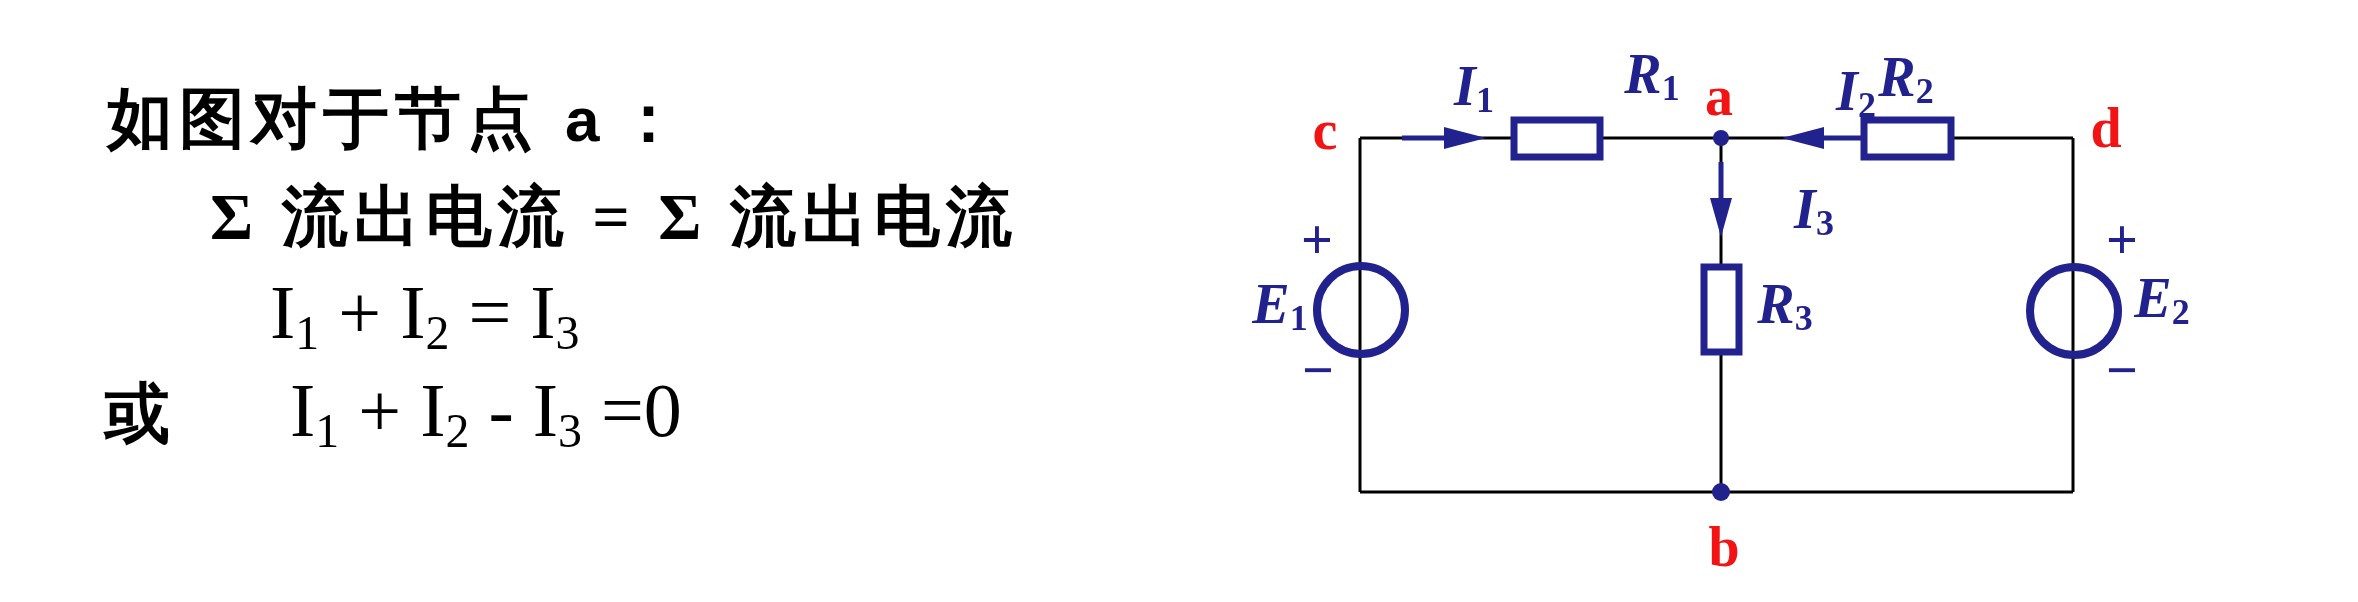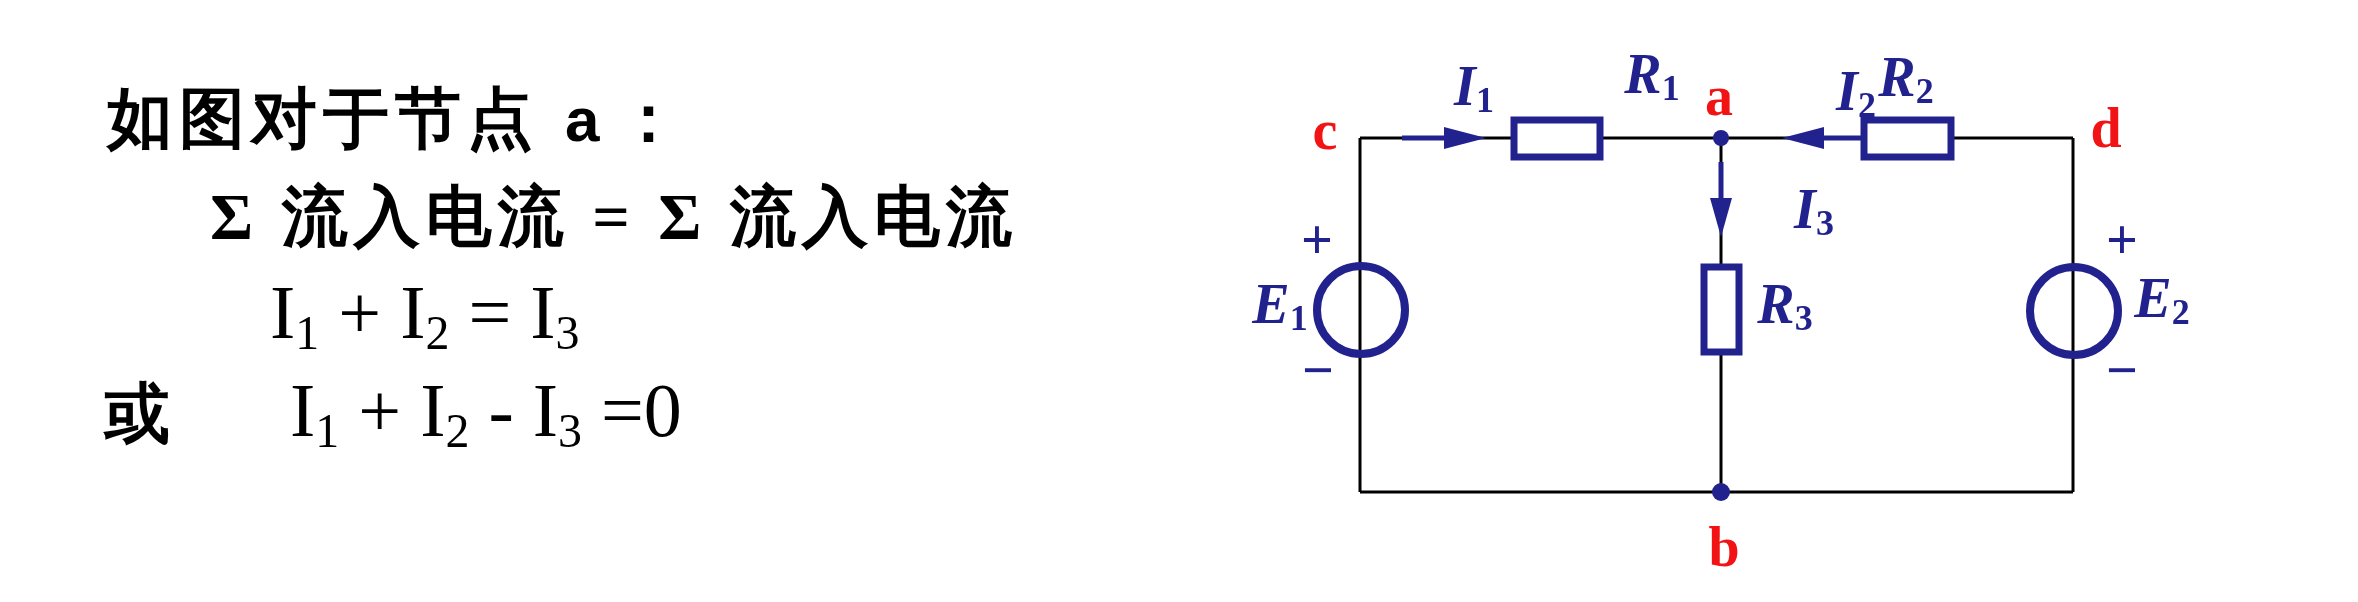--- a/index.html
+++ b/index.html
@@ -46,21 +46,21 @@
 </style>
 </head>
 <body>
 
 <div class="page">
 
   <div class="textblock">
 
     <div class="tline tline1"><span class="cjk">如图对于节点</span><span class="node-a-inline">a</span><span class="cjk colon">：</span></div>
 
-    <div class="tline tline2 cjk">Σ 流入电流 = Σ 流入电流</div>
+    <div class="tline tline2 cjk">Σ 流出电流 = Σ 流出电流</div>
 
     <div class="tline tline3 eq"><span class="tok"><span>I</span><span class="esub">1</span></span><span class="tok"><span> + </span><span class="esub"></span></span><span class="tok"><span>I</span><span class="esub">2</span></span><span class="tok"><span> = </span><span class="esub"></span></span><span class="tok"><span>I</span><span class="esub">3</span></span></div>
 
     <div class="tline tline4"><span class="cjk">或</span><span class="eq eq4"><span class="tok"><span>I</span><span class="esub">1</span></span><span class="tok"><span> + </span><span class="esub"></span></span><span class="tok"><span>I</span><span class="esub">2</span></span><span class="tok"><span> - </span><span class="esub"></span></span><span class="tok"><span>I</span><span class="esub">3</span></span><span class="tok"><span> =</span><span class="esub"></span></span><span class="tok"><span>0</span><span class="esub"></span></span></span></div>
   </div>
 
   <svg class="circuit-svg" viewBox="0 0 2358 602">
 
     <line class="wire" x1="1360" y1="138" x2="2073" y2="138"></line>
     <line class="wire" x1="1360" y1="138" x2="1360" y2="492"></line>

